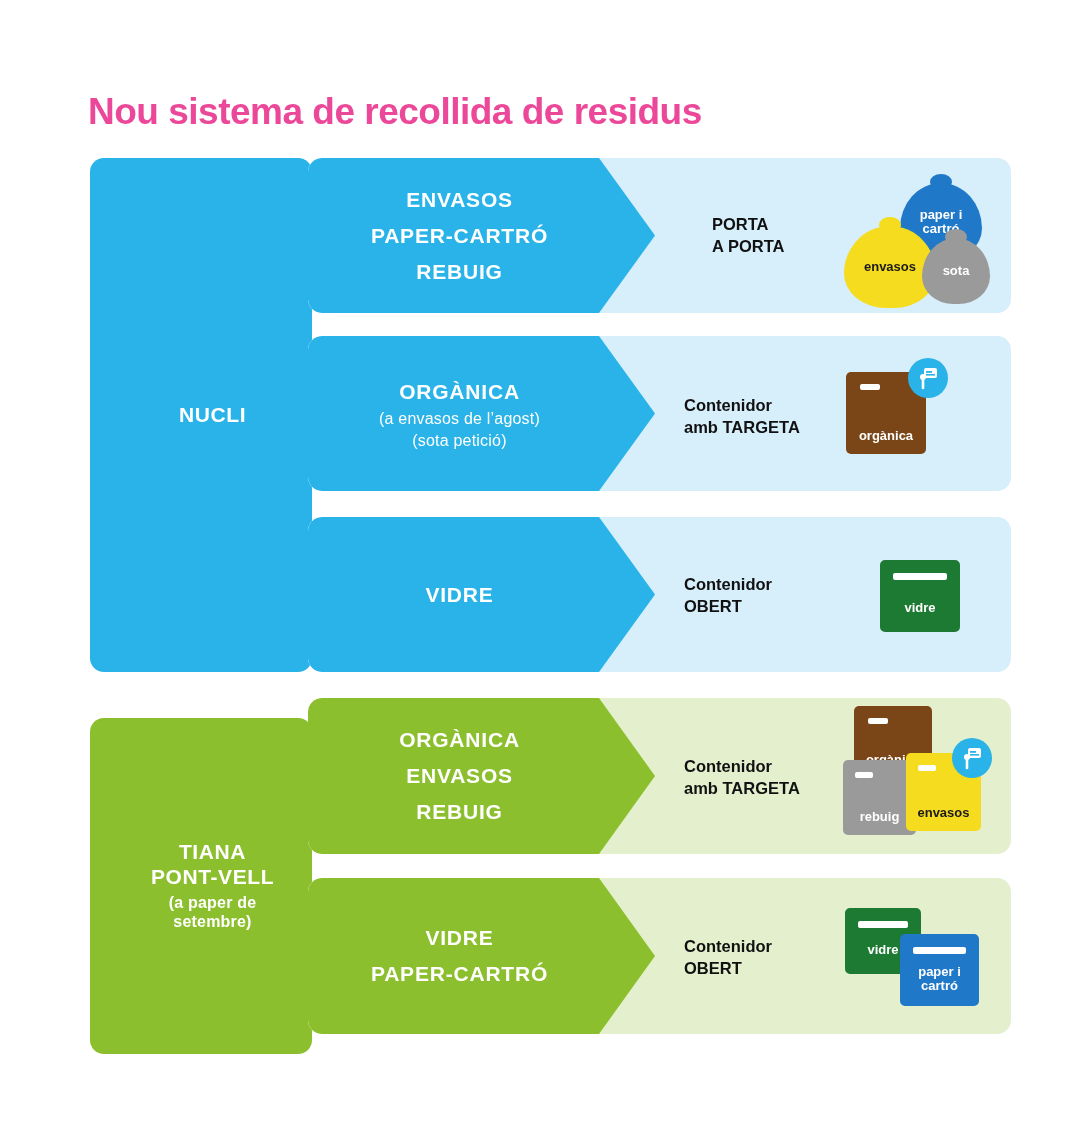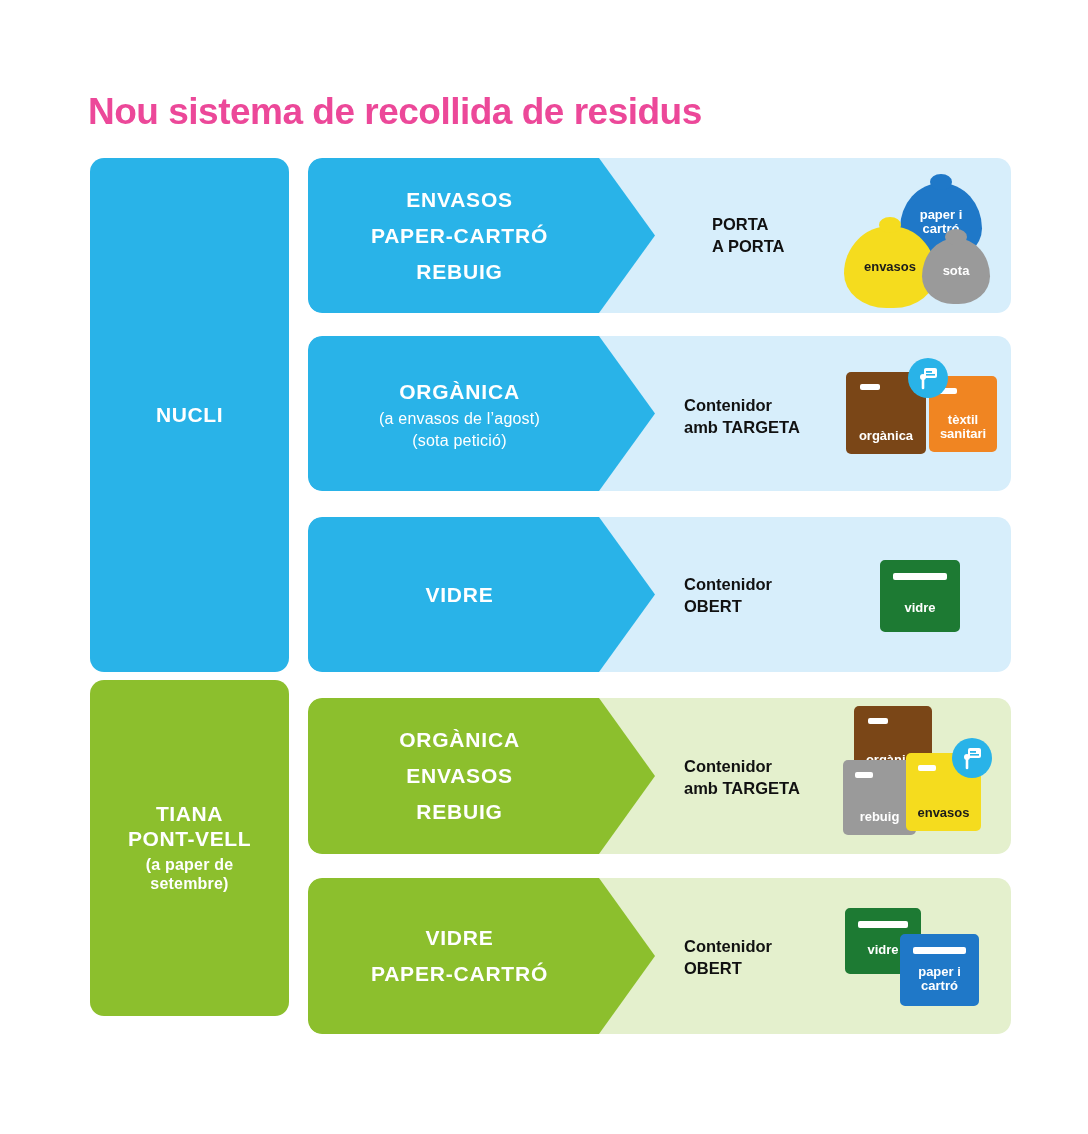--- a/index.html
+++ b/index.html
@@ -29,20 +29,21 @@
     position: absolute;
     border-radius: 14px;
     display: flex;
     align-items: center;
     justify-content: center;
     text-align: center;
     color: #ffffff;
     font-weight: bold;
     flex-direction: column;
     line-height: 1.18;
+    padding-left: 23px;
   }
   .side-label .main {
     font-size: 21px;
     letter-spacing: 0.6px;
   }
   .side-label .sub {
     font-size: 16px;
     font-weight: bold;
     letter-spacing: 0.2px;
   }
@@ -229,25 +230,20 @@
     <span class="line small">(a envasos de l’agost)</span>
     <span class="line small">(sota petició)</span>
   </div>
 </div>
 <div class="mode" style="left:684px; top:395px; width:185px;">Contenidor
 amb TARGETA</div>
 <div class="icons" style="left:840px; top:336px; width:171px;">
   <div class="bin" style="left:6px; top:36px; width:80px; height:82px; background:#7a4617; color:#ffffff;">
     <span class="slot"></span>
     <span style="white-space:pre-line;">orgànica</span>
-  </div>
-  <div class="bin" style="left:89px; top:40px; width:68px; height:76px; background:#f08522; color:#ffffff;">
-    <span class="slot" style="left:10px; width:18px;"></span>
-    <span style="white-space:pre-line;">tèxtil
-sanitari</span>
   </div>
   <div class="card-badge" style="left:68px; top:22px; width:40px; height:40px;">
     <svg width="22" height="24" viewBox="0 0 22 24" aria-hidden="true">
       <rect x="7" y="2" width="13" height="10" rx="2" fill="#ffffff"></rect>
       <rect x="9" y="5" width="6" height="1.8" fill="#29b3e8"></rect>
       <rect x="9" y="8" width="9" height="1.6" fill="#29b3e8"></rect>
       <path d="M6 13 L6 22" stroke="#ffffff" stroke-width="2.6" stroke-linecap="round"></path>
       <circle cx="6" cy="11" r="3" fill="#ffffff"></circle>
     </svg>
   </div>
@@ -260,21 +256,21 @@
 </div>
 <div class="mode" style="left:684px; top:574px; width:180px;">Contenidor
 OBERT</div>
 <div class="icons" style="left:840px; top:517px; width:171px;">
   <div class="bin-open" style="left:40px; top:43px; width:80px; height:72px; background:#1d7a33; color:#ffffff; border:4px solid #1d7a33;">
     <span class="lid"></span>
     <span style="white-space:pre-line;">vidre</span>
   </div>
 </div>
 
-<div class="side-label" style="left:90px; top:680px; width:199px; height:336px; background:#8cbf2d;">
+<div class="side-label" style="left:90px; top:718px; width:199px; height:336px; background:#8cbf2d;">
   <span class="main" style="white-space:pre-line;">TIANA
 PONT-VELL</span>
   <span class="sub" style="white-space:pre-line; margin-top:4px;">(a paper de
 setembre)</span>
 </div>
 
 <div class="row green-bg" style="left:308px; top:698px; width:703px; height:156px;">
   <div class="arrow green" style="width:347px;">
     <span class="line">ORGÀNICA</span>
     <span class="line">ENVASOS</span>

